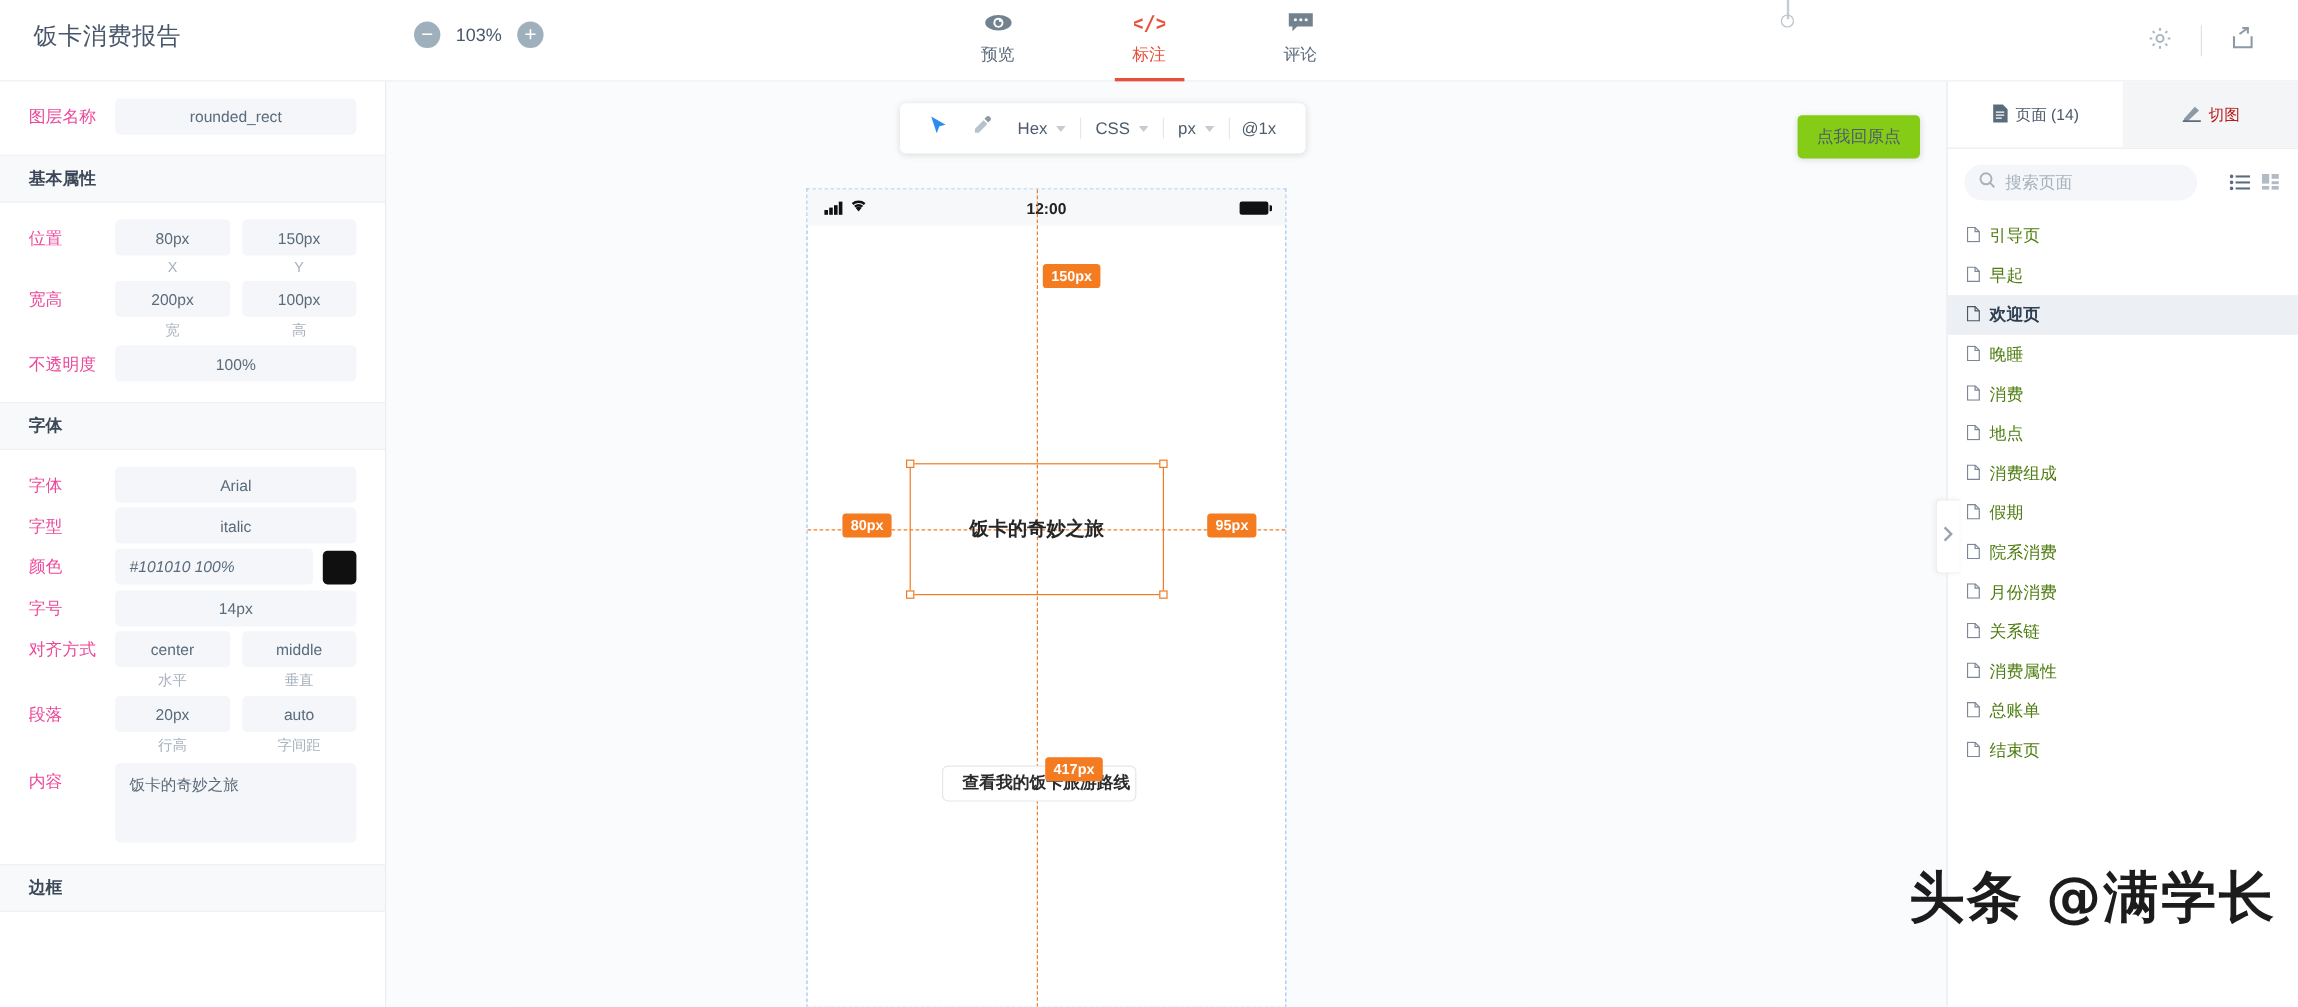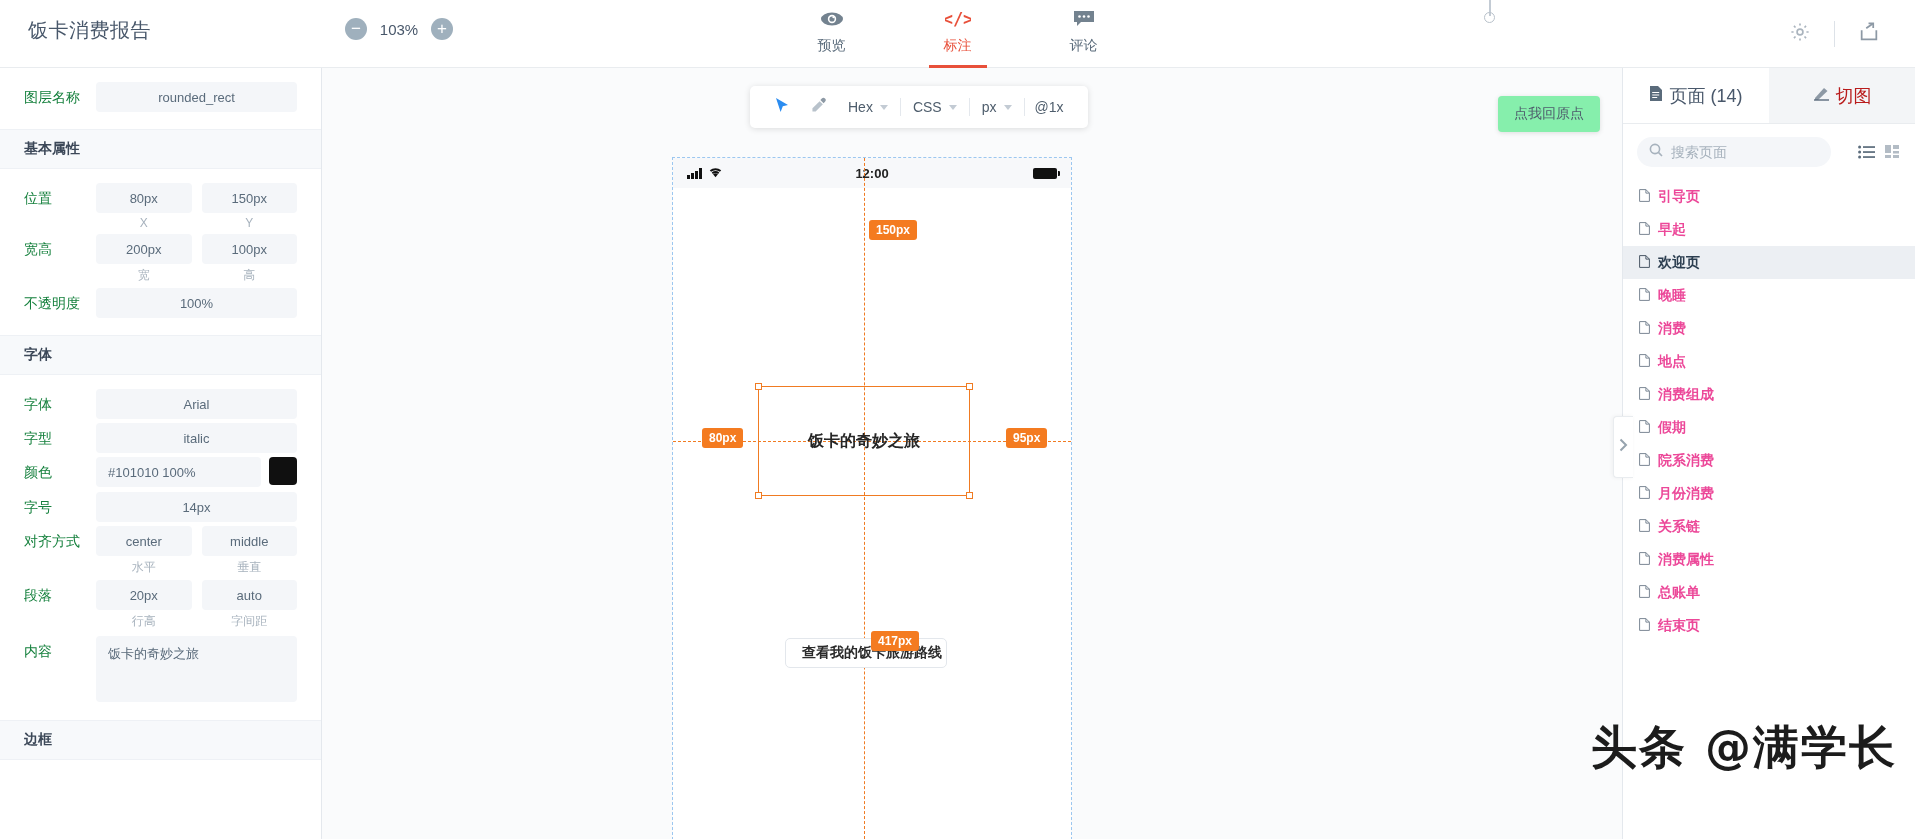--- a/index.html
+++ b/index.html
@@ -63,38 +63,38 @@
   .left-panel {
     position: absolute; left: 0; top: 68px; width: 322px; height: 771px;
     background: #fff; border-right: 1px solid #e4e8ed;
     overflow: hidden;
   }
   .lp-row {
     display: flex; align-items: flex-start;
     padding: 0 24px; margin-top: 14px;
   }
   .lp-label {
-    width: 72px; flex: 0 0 72px; font-size: 14px; color: #15803d;
+    width: 72px; flex: 0 0 72px; font-size: 14px; color: #ec4899;
     line-height: 30px;
   }
   .lp-fields { flex: 1; display: flex; gap: 10px; }
   .lp-fieldwrap { flex: 1; display: flex; flex-direction: column; align-items: center; }
   .field {
     width: 100%; height: 30px; background: #f4f6f9; border-radius: 4px;
     display: flex; align-items: center; justify-content: center;
     font-size: 13px; color: #5a6b7b; cursor: text;
   }
   .sub { font-size: 12px; color: #a7b2bd; margin-top: 3px; }
   .section-head {
     margin-top: 17px; height: 40px; background: #f7f9fb;
     display: flex; align-items: center; padding-left: 24px;
     font-size: 14px; font-weight: bold; color: #3c4858;
     border-top: 1px solid #eef1f5; border-bottom: 1px solid #eef1f5;
   }
-  .color-row { display: flex; gap: 8px; align-items: flex-start; width: 100%; }
+  .color-row { display: flex; gap: 8px; align-items: flex-end; width: 100%; font-style: italic; }
   .color-field {
     flex: 1; height: 30px; background: #f4f6f9; border-radius: 4px;
     display: flex; align-items: center; padding-left: 12px;
     font-size: 13px; color: #5a6b7b;
   }
   .swatch { width: 28px; height: 28px; border-radius: 4px; background: #101010; }
   .content-box {
     width: 100%; min-height: 66px; background: #f4f6f9; border-radius: 4px;
     padding: 8px 12px; font-size: 13px; color: #5a6b7b; line-height: 1.5;
   }
@@ -118,21 +118,21 @@
   .tb-item {
     display: flex; align-items: center; gap: 7px; padding: 0 12px;
     font-size: 14px; color: #4e5d6c; cursor: pointer; height: 30px;
   }
   .caret { width: 0; height: 0; border-left: 4px solid transparent; border-right: 4px solid transparent; border-top: 5px solid #c3cbd4; }
   .tb-sep { width: 1px; height: 18px; background: #e4e8ed; }
   .tb-plain { padding: 0 10px; font-size: 14px; color: #4e5d6c; cursor: pointer; }
 
   .origin-btn {
     position: absolute; right: 22px; top: 28px;
-    background: #86efac; border-radius: 4px; box-shadow: 0 1px 5px rgba(0,0,0,.12);
+    background: #84cc16; border-radius: 4px; box-shadow: 0 1px 5px rgba(0,0,0,.12);
     padding: 9px 16px; font-size: 14px; color: #4e5d6c; cursor: pointer;
   }
 
   
   .artboard {
     position: absolute; left: 351px; top: 90px;
     width: 398px; height: 681px; background: #fff;
     outline: 1px dashed #9cc7f0;
   }
   .status-bar {
@@ -200,21 +200,21 @@
   }
 
   
   .right-panel {
     position: absolute; right: 0; top: 68px; width: 293px; height: 771px;
     background: #fff; border-left: 1px solid #e4e8ed;
   }
   .rp-tabs { display: flex; height: 56px; border-bottom: 1px solid #e9ecef; }
   .rp-tab {
     flex: 1; display: flex; align-items: center; justify-content: center; gap: 6px;
-    font-size: 18px; color: #48576a; cursor: pointer;
+    font-size: 13px; color: #48576a; cursor: pointer;
   }
   .rp-tab.inactive { background: #f3f5f7; color: #b91c1c; }
   .rp-search-row {
     display: flex; align-items: center; gap: 26px;
     padding: 13px 14px 9px 14px;
   }
   .search-box {
     flex: 1; height: 30px; background: #f4f6f9; border-radius: 15px;
     display: flex; align-items: center; padding: 0 12px; gap: 8px;
   }
@@ -222,21 +222,21 @@
     border: 0; background: transparent; outline: none; width: 100%;
     font-size: 14px; color: #5a6b7b; font-family: inherit;
   }
   .search-box input::placeholder { color: #a7b2bd; }
   .view-toggle { display: flex; gap: 8px; align-items: center; }
   .vt { width: 18px; height: 18px; cursor: pointer; display: flex; align-items: center; justify-content: center; }
 
   .page-list { padding-top: 4px; }
   .page-item {
     height: 33px; display: flex; align-items: center; gap: 8px;
-    padding-left: 16px; font-size: 14px; color: #ec4899; cursor: pointer; font-weight: bold;
+    padding-left: 16px; font-size: 14px; color: #4d7c0f; cursor: pointer;
   }
   .page-item.active { background: #eceff3; font-weight: bold; color: #2c3e50; }
 
   .collapse-arrow {
     position: absolute; left: -10px; top: 348px;
     width: 20px; height: 62px; background: #fff;
     border: 1px solid #e9ecef; border-right: 0;
     border-radius: 4px 0 0 4px;
     display: flex; align-items: center; justify-content: center;
     cursor: pointer; box-shadow: -1px 0 4px rgba(0,0,0,.05);

